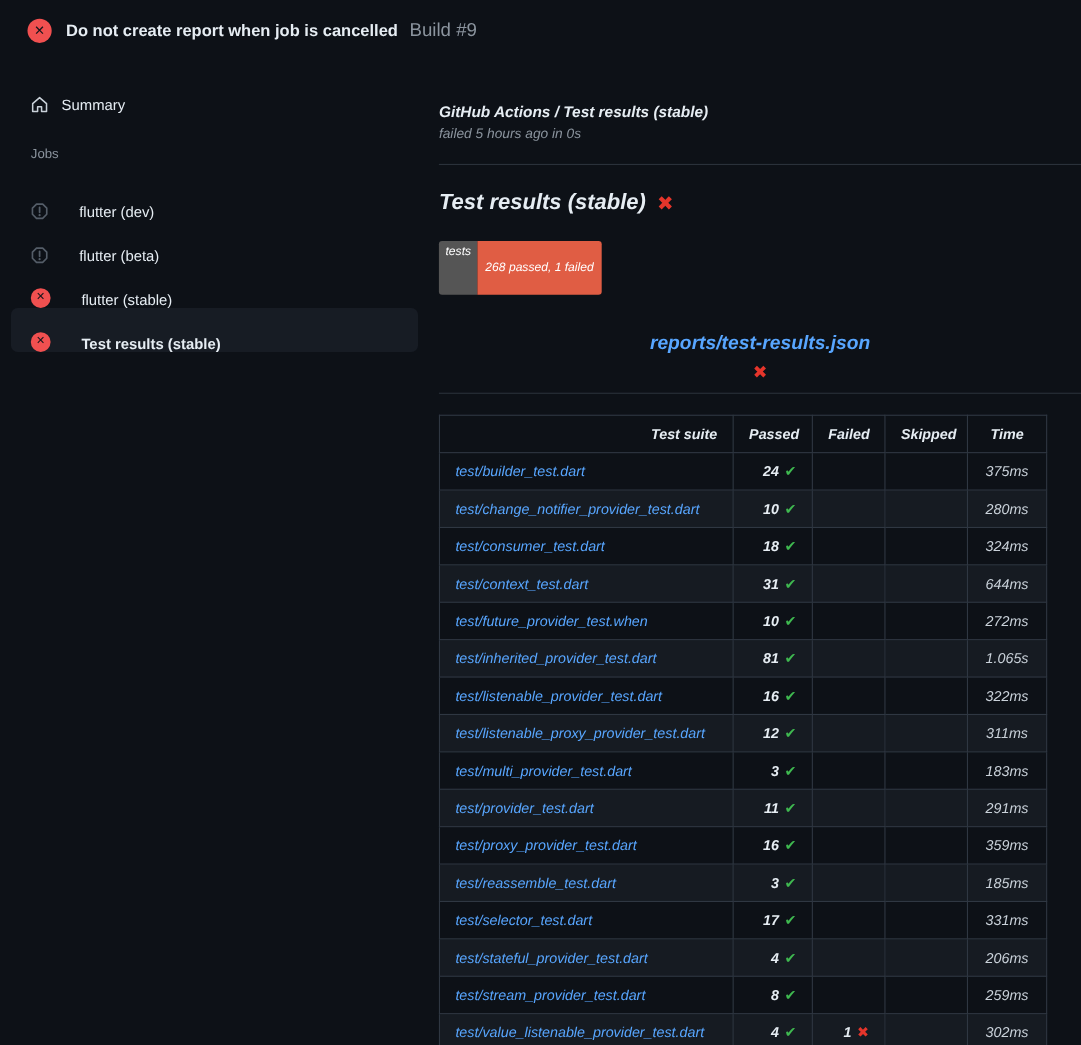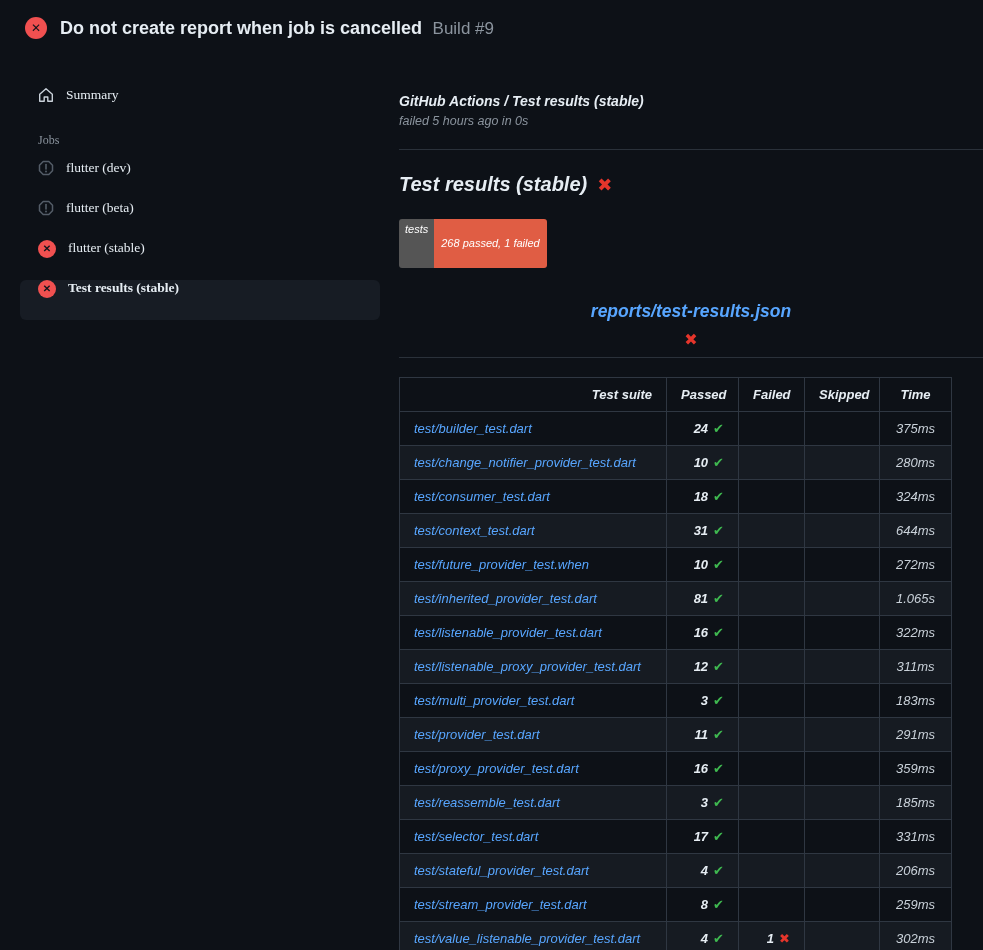--- a/index.html
+++ b/index.html
@@ -16,29 +16,29 @@
     font-family:"Liberation Sans","DejaVu Sans",sans-serif;
     color:var(--text-primary);
     -webkit-font-smoothing:antialiased;
   }
   
   .app-header{display:flex; align-items:center; gap:13px; padding:17px 0 18px 25px;}
   .x-circle{display:inline-flex; align-items:center; justify-content:center; flex:none;
     border-radius:50%; background:var(--failure-red); color:#10141b; font-weight:700; line-height:1;}
   .x-circle.lg{width:22px; height:22px; font-size:12px;}
   .x-circle.sm{width:18px; height:18px; font-size:10px;}
-  .app-title{font-size:18px; font-weight:700; color:var(--text-primary);}
+  .app-title{font-size:15px; font-weight:700; color:var(--text-primary);}
   .app-build{font-size:17px; font-weight:400; color:var(--text-secondary); margin-left:6px;}
   
   .layout{display:flex; align-items:flex-start;}
-  .sidebar{width:390px; flex:none; padding:18px 10px 0 20px;font-family:Liberation Serif, serif;}
+  .sidebar{width:390px; flex:none; padding:18px 10px 0 10px;}
   .summary-item{display:flex; align-items:center; gap:12px; height:40px; padding-left:18px;
     font-size:13.5px; color:var(--text-primary); border-radius:6px; cursor:pointer;}
   .jobs-heading{margin:18px 0 0 18px; height:15px; font-size:12px; color:var(--text-secondary);}
-  .job-item{display:flex; align-items:flex-start; gap:12px; height:40px; padding-left:18px;
+  .job-item{display:flex; align-items:flex-end; gap:28px; height:40px; padding-left:18px;
     font-size:13.5px; color:var(--text-primary); border-radius:6px; cursor:pointer;}
   .job-item:first-of-type{margin-top:12px;}
   .job-item.selected{background:var(--selected-bg); font-weight:700;}
   .neutral-icon{display:inline-flex; flex:none;}
   
   .main{flex:1; padding:36px 0 0 9px; min-width:0;font-style:italic;}
   .breadcrumb{font-size:14px; font-weight:700; color:var(--text-primary);}
   .status-line{margin-top:5px; font-size:12.5px; color:var(--text-secondary);}
   .divider{height:1px; background:var(--divider); margin-top:21px;}
   .section-title{margin-top:23px; font-size:20px; font-weight:700; color:var(--text-primary);

